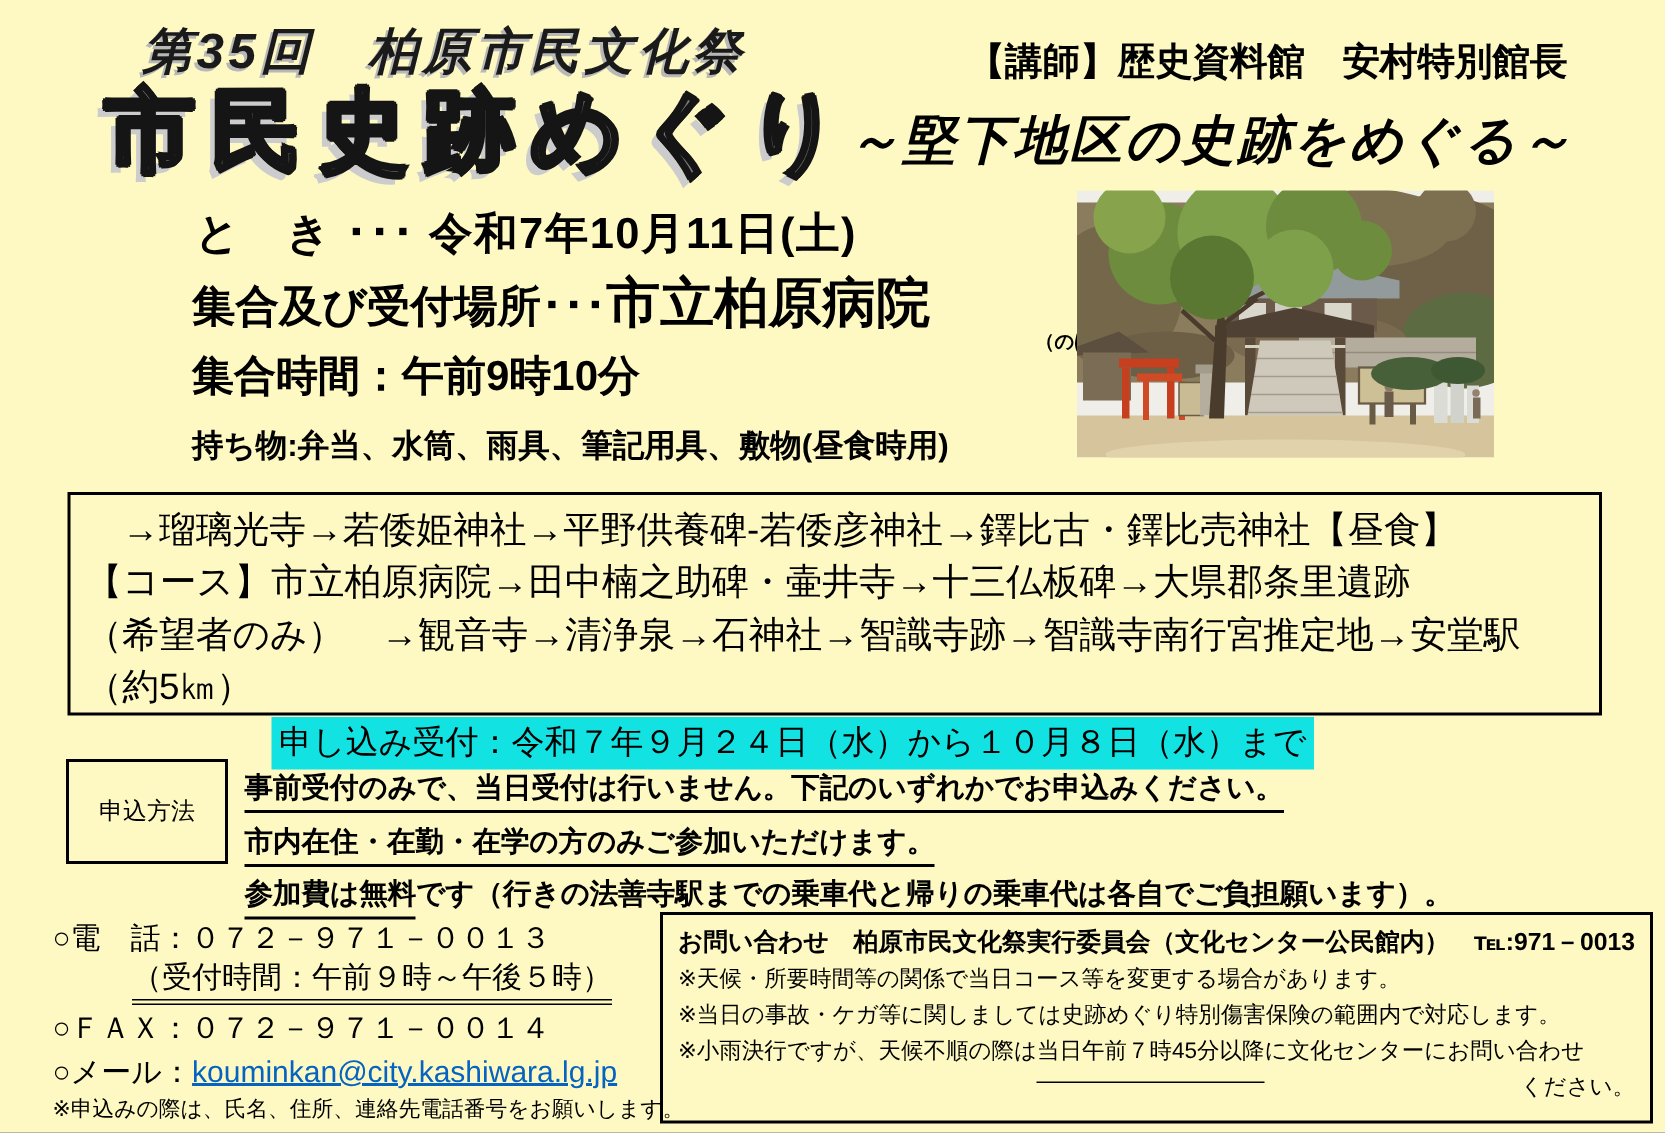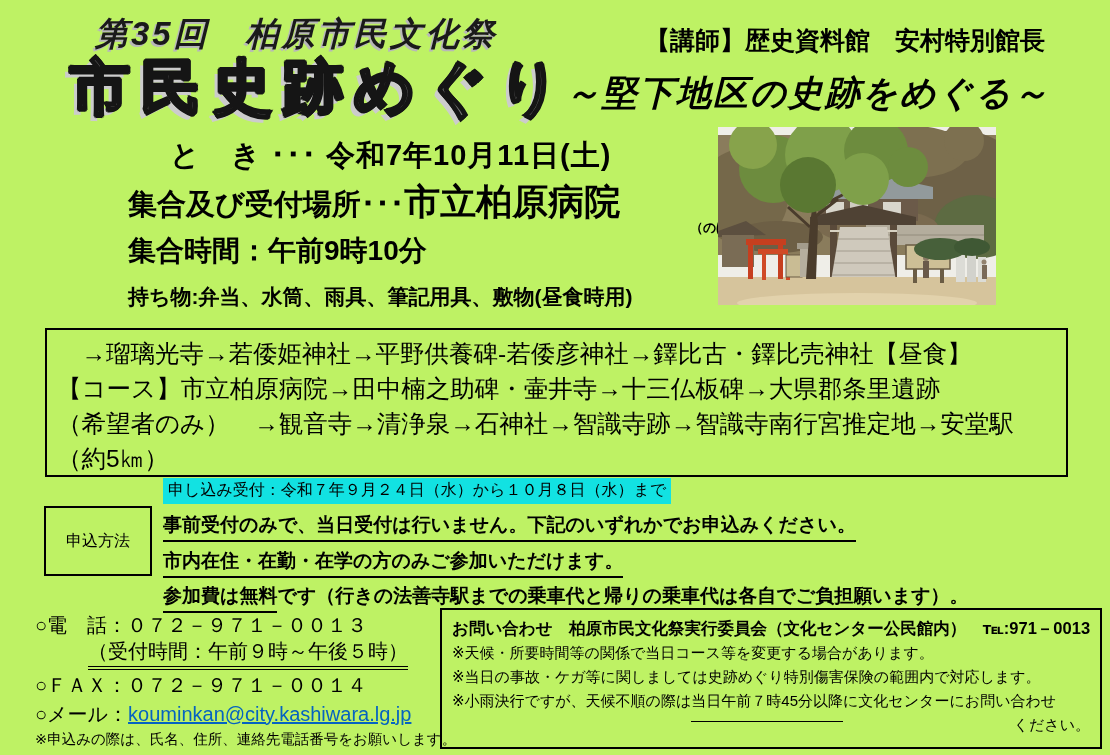--- a/index.html
+++ b/index.html
@@ -1,55 +1,55 @@
 <!DOCTYPE html>
 <html><head>
 <meta charset="utf-8">
 <style>
   * { margin:0; padding:0; box-sizing:border-box; }
   html,body { background:#888; }
   .page {
-    position:relative; width:1110px; height:755px; background:#bef264;
+    position:relative; width:1110px; height:755px; background:#fef9c3;
     font-family:"Liberation Sans","DejaVu Sans",sans-serif; color:#000;
     overflow:hidden; margin:0 auto;
   }
   .abs { position:absolute; white-space:nowrap; }
 
   .fest-title {
     left:95px; top:12px; font-size:33px; font-weight:bold; font-style:italic;
     letter-spacing:3px; color:#1a1a1a; text-shadow:-2px 2px 0 #b8b8b8;
   }
   .lecturer { left:645px; top:24px; font-size:25px; font-weight:bold; }
   .main-title {
     left:70px; top:48px; font-size:60px; font-weight:bold; letter-spacing:11px;
     color:#787878; -webkit-text-stroke:2.5px #151515;
     text-shadow:2px 0 0 #151515,-2px 0 0 #151515,0 2px 0 #151515,0 -2px 0 #151515,-5px 5px 0 #cccccc;
   }
   .subtitle {
     left:565px; top:70px; font-size:35px; font-weight:bold; font-style:italic;
     font-family:"DejaVu Serif","Liberation Serif",serif; letter-spacing:2px;
   }
 
-  .date-line  { left:130px; top:136px; font-size:29px; font-weight:bold; letter-spacing:1px;margin-left:40px; }
+  .date-line  { left:130px; top:136px; font-size:29px; font-weight:bold; letter-spacing:1px; }
   .place-line { left:128px; top:178px; font-size:29px; font-weight:bold; }
   .place-name { font-size:36px; }
   .nobori-note { left:690px; top:219px; font-size:13px; font-weight:bold; }
   .time-line  { left:128px; top:232px; font-size:28px; font-weight:bold; }
   .belongings { left:128px; top:283px; font-size:21px; font-weight:bold; }
 
   .photo { position:absolute; left:718px; top:127px; width:278px; height:178px; display:block; }
 
   .course-box {
     position:absolute; left:45px; top:328px; width:1023px; height:149px;
     border:2px solid #000; padding:6px 10px; font-size:24.5px; line-height:35px;
     white-space:nowrap; overflow:hidden;
   }
 
   .highlight-line {
-    left:163px; top:478px; font-size:16px; padding:2px 5px 3px 5px;
+    left:181px; top:478px; font-size:22px; padding:2px 5px 3px 5px;
     background:#12e2e2;
   }
   .apply-box {
     position:absolute; left:44px; top:494px; width:108px; height:70px;
     border:2px solid #000; display:flex; align-items:center; justify-content:center;
     font-size:16px;
     margin-top:12px;
   }
   .note-line { font-size:19px; font-weight:bold; }
   .n1 { left:163px; top:512px; }

